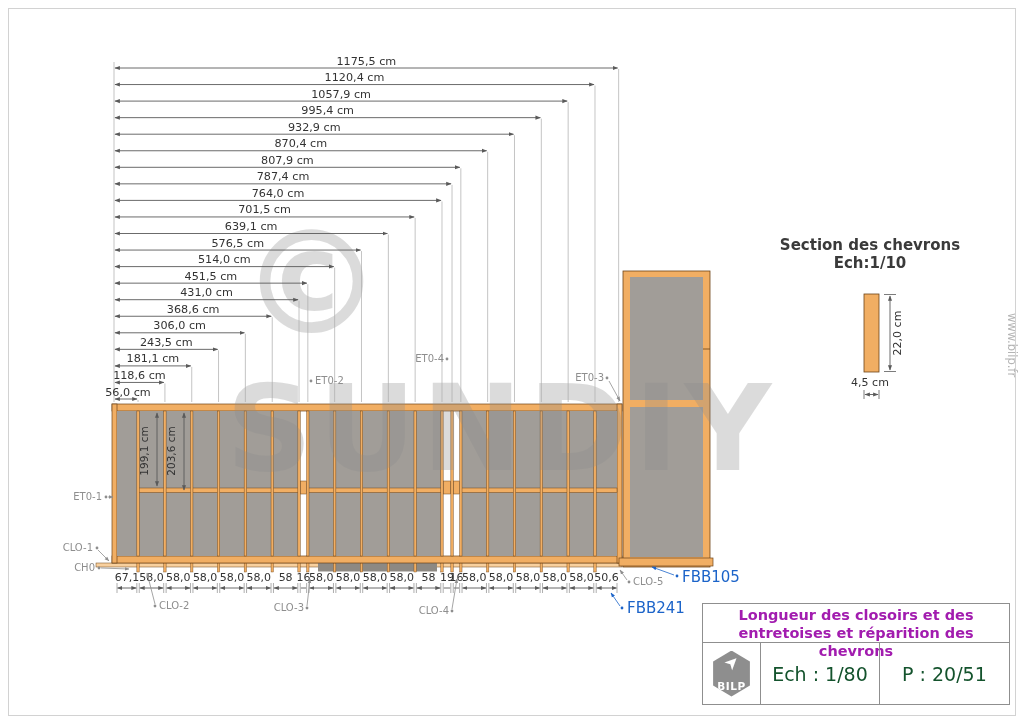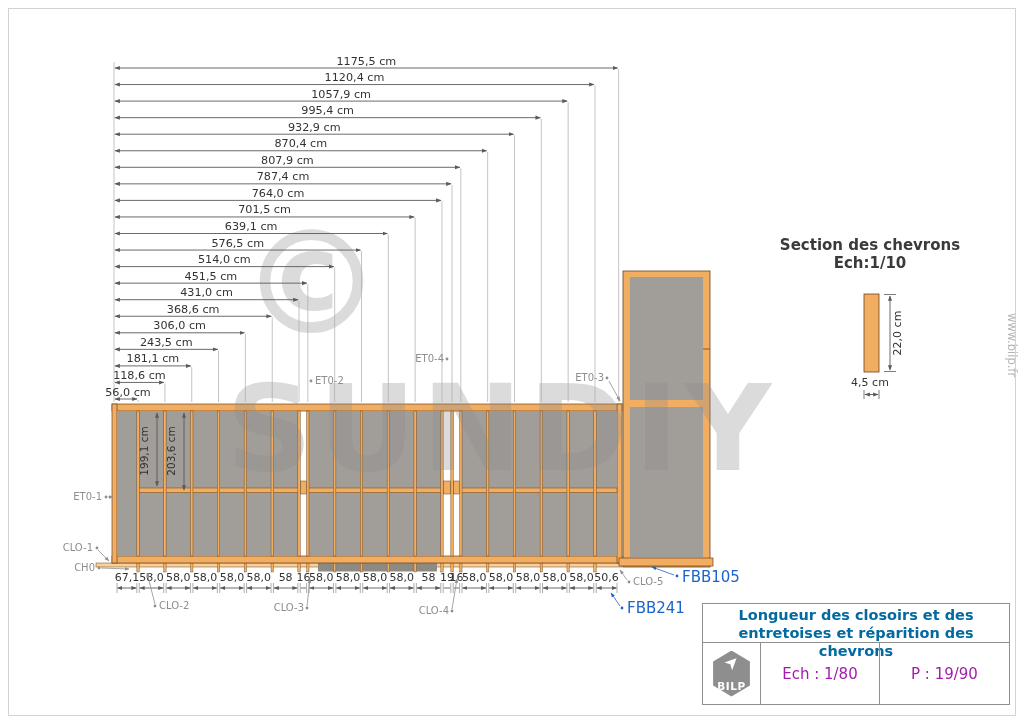--- a/index.html
+++ b/index.html
@@ -3,24 +3,24 @@
 <meta charset="utf-8">
 <style>
   html,body{margin:0;padding:0;background:#ffffff;}
   body{font-family:"DejaVu Sans",sans-serif;}
   .page{position:relative;width:1024px;height:724px;background:#fff;overflow:hidden;}
   .frame{position:absolute;left:8px;top:8px;right:8px;bottom:8px;border:1px solid #d2d2d2;pointer-events:none;}
   svg{position:absolute;left:0;top:0;}
   svg text{font-family:"DejaVu Sans",sans-serif;}
 
   .titleblock{position:absolute;left:702px;top:603px;width:308px;height:102px;background:#fff;border:1.5px solid #8f8f8f;box-sizing:border-box;}
-  .tb-title{height:39px;border-bottom:1.5px solid #8f8f8f;text-align:center;font-weight:bold;font-size:14.5px;line-height:18px;color:#0369a1;padding-top:2px;box-sizing:border-box;}
+  .tb-title{height:39px;border-bottom:1.5px solid #8f8f8f;text-align:center;font-weight:bold;font-size:14.5px;line-height:18px;color:#a21caf;padding-top:2px;box-sizing:border-box;}
   .tb-row{display:flex;height:61px;}
   .tb-logo-cell{width:58px;border-right:1.5px solid #8f8f8f;display:flex;align-items:center;justify-content:center;box-sizing:border-box;}
-  .tb-cell{flex:1.05;border-right:1.5px solid #8f8f8f;display:flex;align-items:center;justify-content:center;font-size:15px;color:#a21caf;box-sizing:border-box;}
+  .tb-cell{flex:1.05;border-right:1.5px solid #8f8f8f;display:flex;align-items:center;justify-content:center;font-size:19px;color:#14532d;box-sizing:border-box;}
   .tb-cell.last{flex:1.15;border-right:none;}
   .hex{position:relative;width:40px;height:46px;background:#8e8e8e;clip-path:polygon(50% 0%,96% 24%,96% 76%,50% 100%,4% 76%,4% 24%);}
   .hex .arrow{position:absolute;top:3px;left:50%;transform:translateX(-50%) rotate(-45deg);color:#ffffff;font-size:17px;line-height:17px;}
   .hex .logo-text{position:absolute;bottom:5px;width:100%;text-align:center;color:#fff;font-weight:bold;font-size:10.5px;letter-spacing:0.5px;margin-top:48px;}
 </style>
 </head>
 <body>
 
 <div class="page">
   <svg id="drawing" width="1024" height="724" viewBox="0 0 1024 724">
@@ -317,18 +317,18 @@
       <div>entretoises et réparition des chevrons</div>
     </div>
     <div class="tb-row">
       <div class="tb-logo-cell">
         <div class="hex">
           <span class="arrow">➤</span>
           <span class="logo-text">BILP</span>
         </div>
       </div>
       <div class="tb-cell">Ech : 1/80</div>
-      <div class="tb-cell last">P : 19/90</div>
+      <div class="tb-cell last">P : 20/51</div>
     </div>
   </div>
 
   <div class="frame"></div>
 </div>
 
 </body></html>

